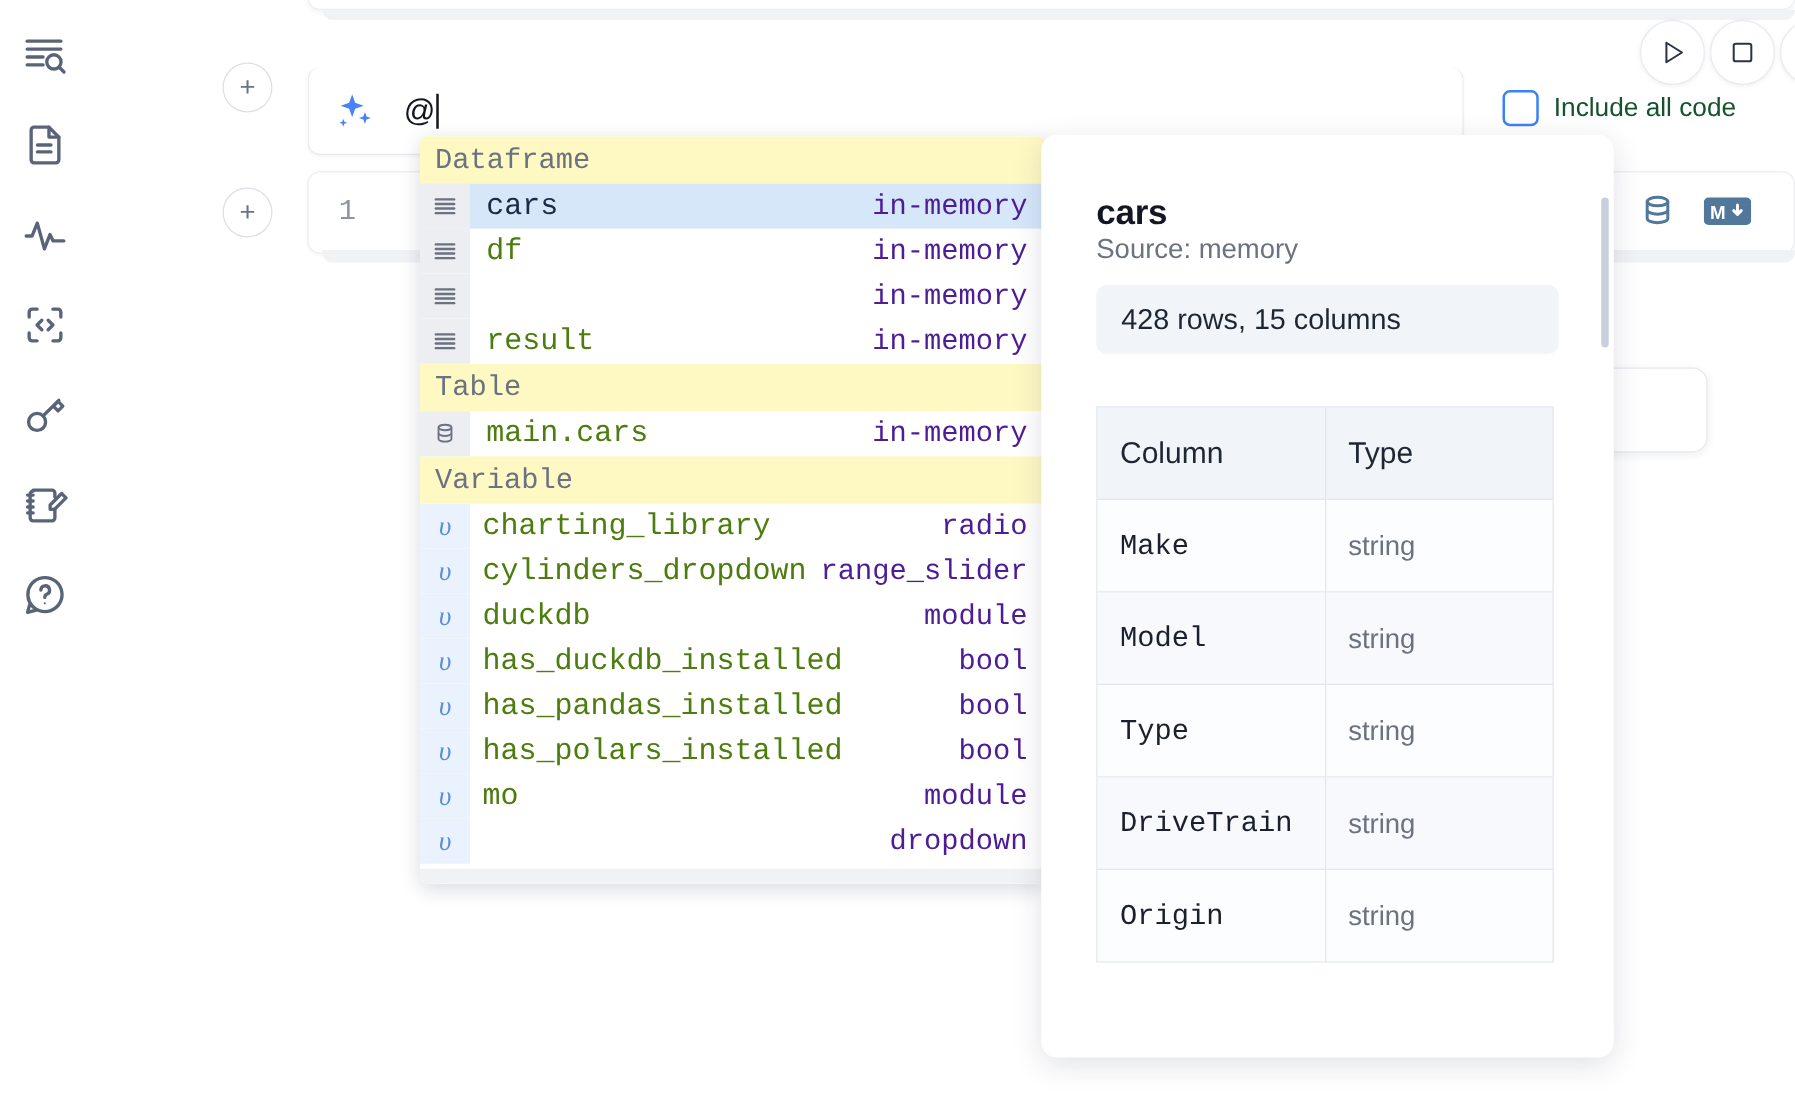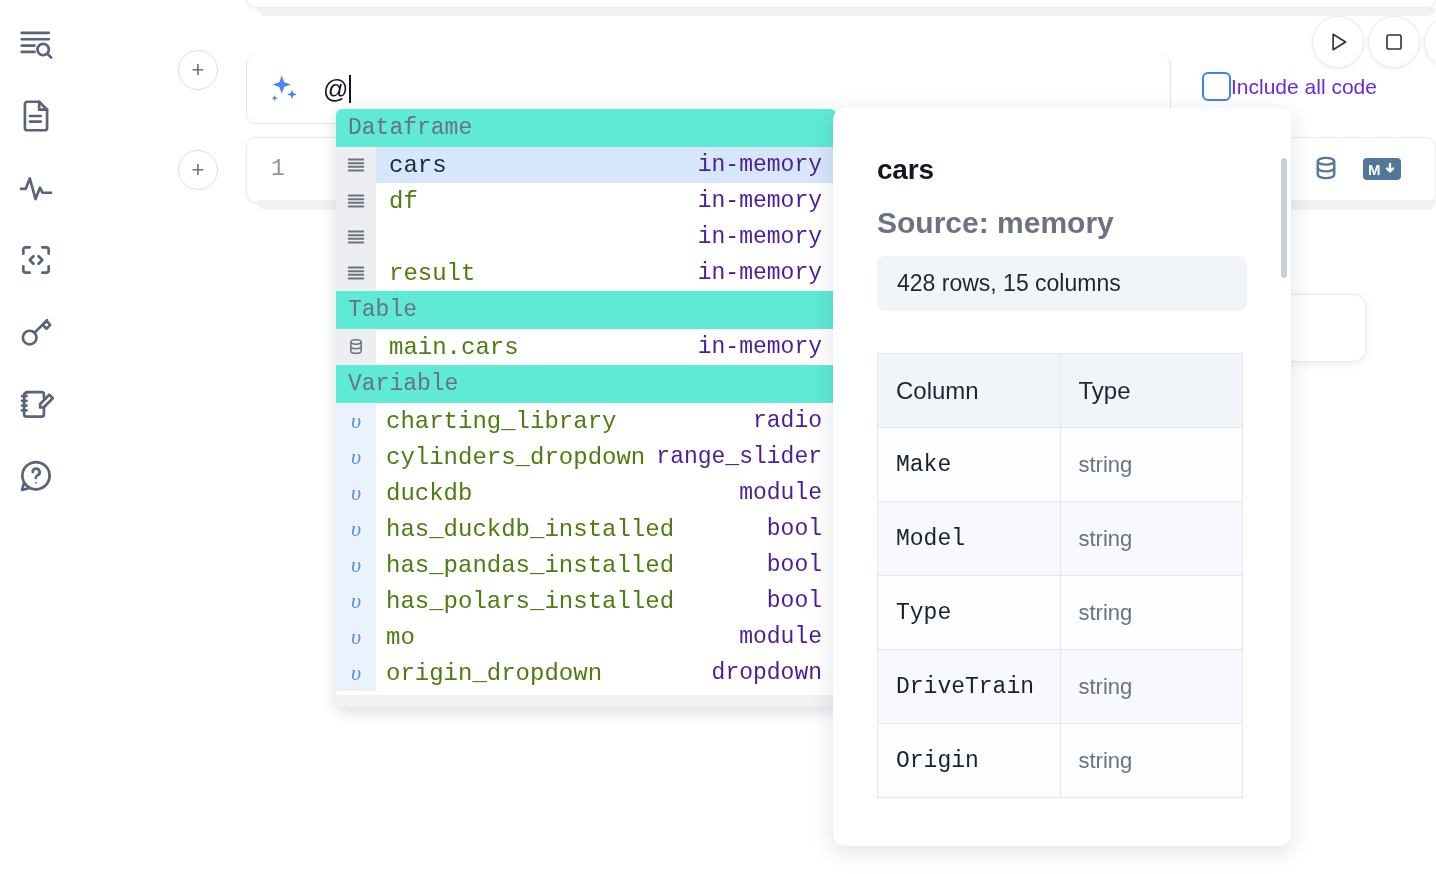--- a/index.html
+++ b/index.html
@@ -138,22 +138,23 @@
     cursor: pointer;
   }
   .cb {
     width: 29px; height: 29px;
     border: 2px solid #3b82f6;
     border-radius: 6px;
     background: #ffffff;
     flex: none;
   }
   .include-label {
+    margin-left: 12px;
     font-size: 21px;
-    color: #6d28d9;
+    color: #14532d;
     white-space: nowrap;
   }
 
   
   .cell {
     position: absolute;
     left: 246px; top: 137px;
     width: 1190px; height: 66px;
     background: #ffffff;
     border: 1px solid #ededf0;
@@ -202,21 +203,21 @@
     left: 336px; top: 109px;
     width: 500px; height: 598px;
     background: #ffffff;
     border-radius: 6px;
     box-shadow: 0 4px 16px rgba(20,30,60,0.16);
     overflow: hidden;
     font-family: "Liberation Mono", monospace;
   }
   .ac-group {
     height: 38px;
-    background: #5eead4;
+    background: #fef9c3;
     display: flex; align-items: center;
     padding-left: 12px;
     font-size: 23px;
     color: #6b7280;
   }
   .ac-row {
     height: 36px;
     display: flex;
     align-items: center;
     background: #ffffff;
@@ -272,24 +273,22 @@
     overflow: hidden;
   }
   .pop-inner { padding: 46px 44px 0 44px; }
   .pop-title {
     font-size: 28px;
     font-weight: bold;
     color: #121723;
     letter-spacing: -0.2px;
   }
   .pop-source {
-    margin-top: 20px;
-    font-size: 30px;
+    font-size: 22px;
     color: #6b7280;
-    font-weight: bold;
   }
   .pop-stats {
     margin-top: 16px;
     background: #f1f4f8;
     border-radius: 8px;
     padding: 14px 20px;
     font-size: 23px;
     color: #1f2633;
   }
   .pop-table {
@@ -556,21 +555,20 @@
         <span class="ac-name">has_polars_installed</span>
         <span class="ac-meta">bool</span>
       </div>
       <div class="ac-row var">
         <span class="ac-ico">υ</span>
         <span class="ac-name">mo</span>
         <span class="ac-meta">module</span>
       </div>
       <div class="ac-row var">
         <span class="ac-ico">υ</span>
-        <span class="ac-name">origin_dropdown</span>
         <span class="ac-meta">dropdown</span>
       </div>
       <div class="ac-fade"></div>
     </div>
 
   <div class="pop">
     <div class="pop-inner">
       <div class="pop-title">cars</div>
       <div class="pop-source">Source: memory</div>
       <div class="pop-stats">428 rows, 15 columns</div>

